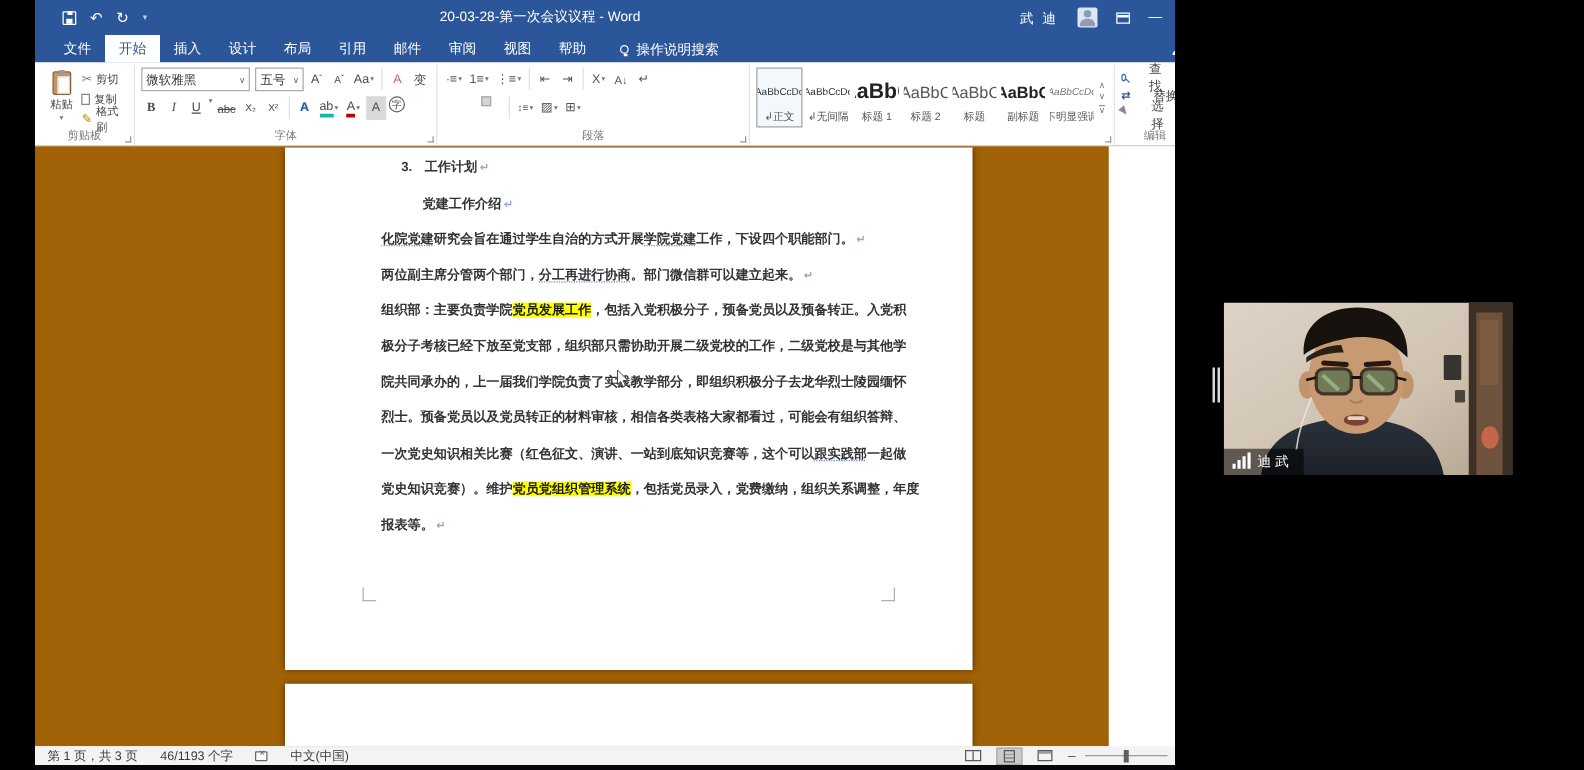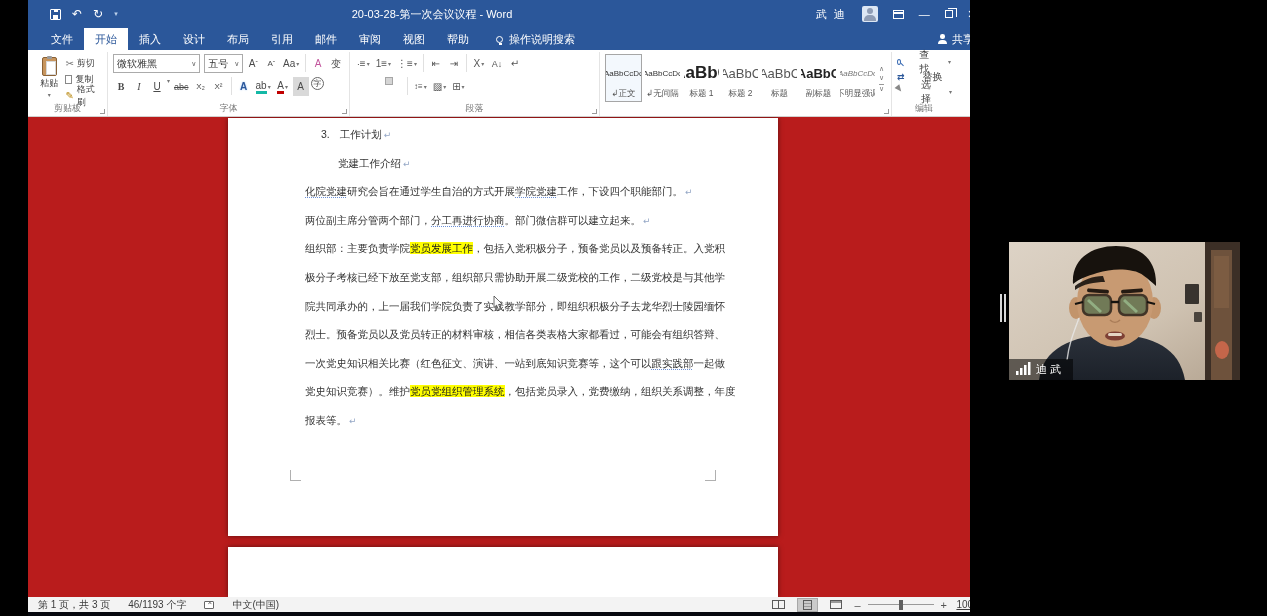--- a/index.html
+++ b/index.html
@@ -110,21 +110,21 @@
   
   .g-edit { width:64px; border-right:none; }
   .edit-item { display:flex; align-items:center; gap:18px; height:15px; font-size:10px; color:#444; }
   .mag { width:6px; height:6px; border:1.4px solid #3b6cb4; border-radius:50%; position:relative; }
   .mag::after { content:""; position:absolute; right:-3.5px; bottom:-1.5px; width:4px; height:1.4px; background:#3b6cb4; transform:rotate(45deg); }
   .rep-ab { font-size:9px; color:#2b579a; font-weight:bold; }
   .sel-arrow { width:0; height:0; border:3.5px solid transparent; border-top:7px solid #888; transform:rotate(-38deg); margin-top:-3px; }
   .collapse-ribbon { position:absolute; right:8px; bottom:3px; font-size:9px; color:#888; }
 
   
-  .canvas { position:absolute; left:0; top:117px; width:942px; height:480px; background:#b91c1c; overflow:hidden; }
+  .canvas { position:absolute; left:0; top:117px; width:859px; height:480px; background:#a16207; overflow:hidden;font-weight:bold; }
   .page { position:absolute; left:200px; width:550px; background:#fff; box-shadow:0 0 5px rgba(0,0,0,0.5); }
   .page1 { top:1px; height:418px; }
   .page2 { top:430px; height:50px; }
   .page-text { position:absolute; left:77px; top:2px; width:404px; }
   .doc-line { height:28.6px; line-height:28.6px; font-size:10.5px; color:#333; white-space:nowrap; }
   .doc-line .hl { background:#ffff00; color:#1a1a1a; }
   .doc-line .gu { text-decoration:underline dotted #6a8fd8 1px; text-underline-offset:2px; }
   .pmark { color:#94a7c6; font-size:9px; margin-left:2px; }
   .cm { position:absolute; width:11px; height:11px; border-bottom:1px solid #b0b0b0; }
   .cm-l { left:62px; top:352px; border-left:1px solid #b0b0b0; }
@@ -147,21 +147,21 @@
   .v-read { width:13px; height:9px; border:1px solid #5a5a5a; background:linear-gradient(#5a5a5a,#5a5a5a) center/1px 100% no-repeat; }
   .v-print { width:9px; height:10px; border:1px solid #5a5a5a; background:repeating-linear-gradient(to bottom,transparent 0 2px,#9a9a9a 2px 3px); }
   .v-web { width:12px; height:9px; border:1px solid #5a5a5a; background:linear-gradient(#9a9a9a,#9a9a9a) top/100% 2px no-repeat; }
   .zsign { font-size:11px; color:#555; }
   .ztrack { width:66px; height:1px; background:#9a9a9a; position:relative; }
   .zthumb { position:absolute; left:31px; top:-4.5px; width:4px; height:10px; background:#5f5f5f; }
   .zoom-pct { font-size:10px; color:#3b3b3b; min-width:28px; text-align:right;text-decoration:underline; }
   .bottomstrip { position:absolute; left:0; top:612px; width:100%; height:4px; background:#05070d; }
 
   
-  .side-panel { position:absolute; left:970px; top:0; width:281px; height:616px; background:#000; }
+  .side-panel { position:absolute; left:940px; top:0; width:281px; height:616px; background:#000; }
   .handle-bar { position:absolute; width:2px; height:28px; top:294px; background:#d8d8d8; }
   .hb1 { left:30px; } .hb2 { left:34px; }
   .video-wrap { position:absolute; left:39px; top:242px; width:231px; height:138px; }
 
   .cursor { position:absolute; left:493px; top:296px; width:12px; height:16px; z-index:50; }
 </style>
 </head>
 <body>
 
 <div class="stage">

